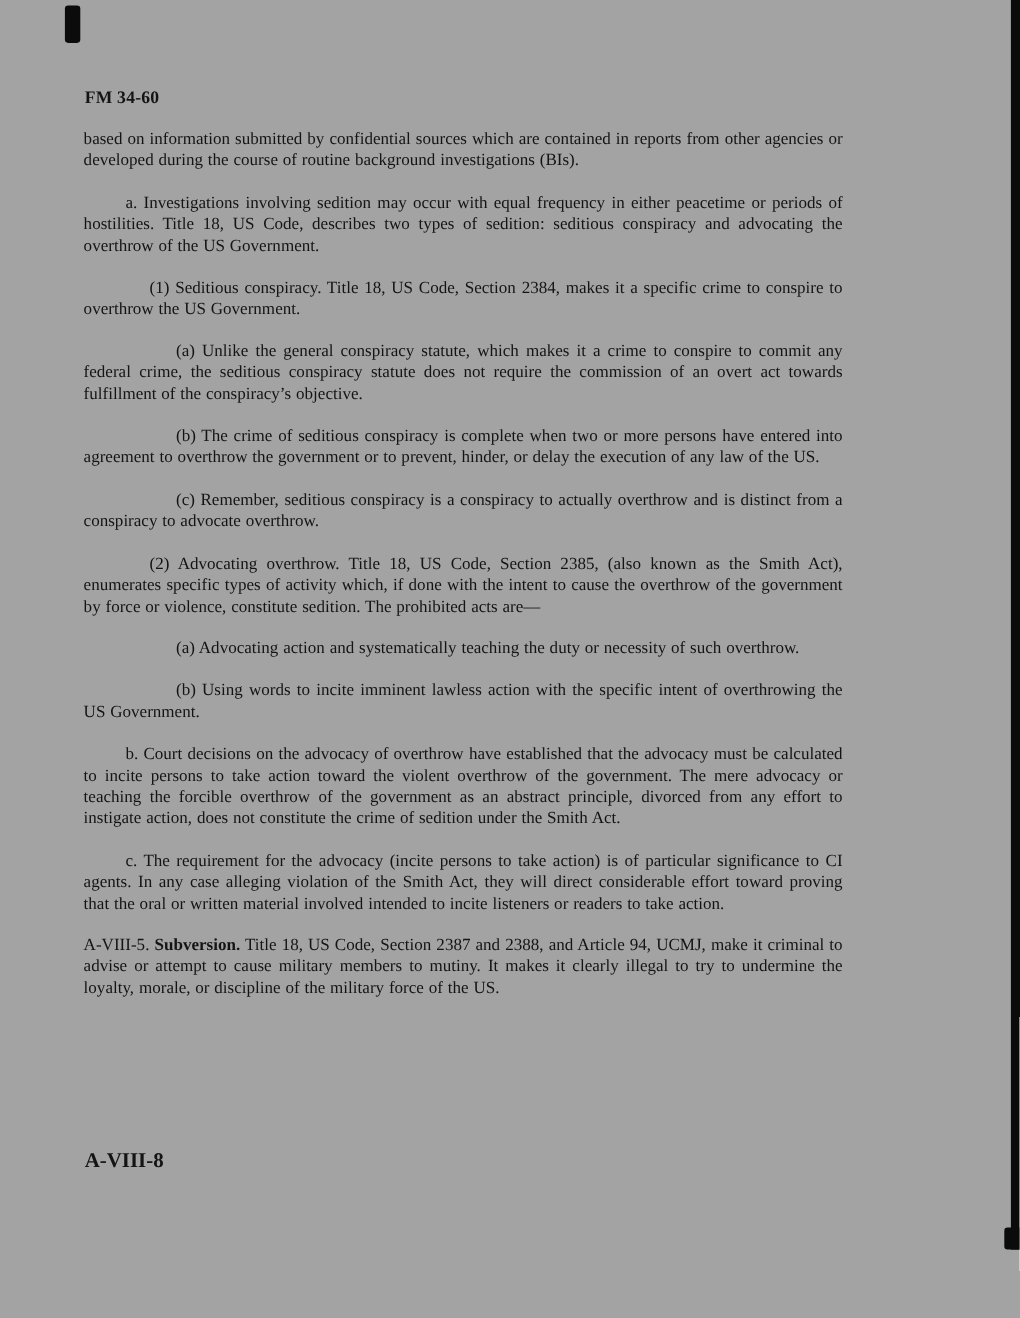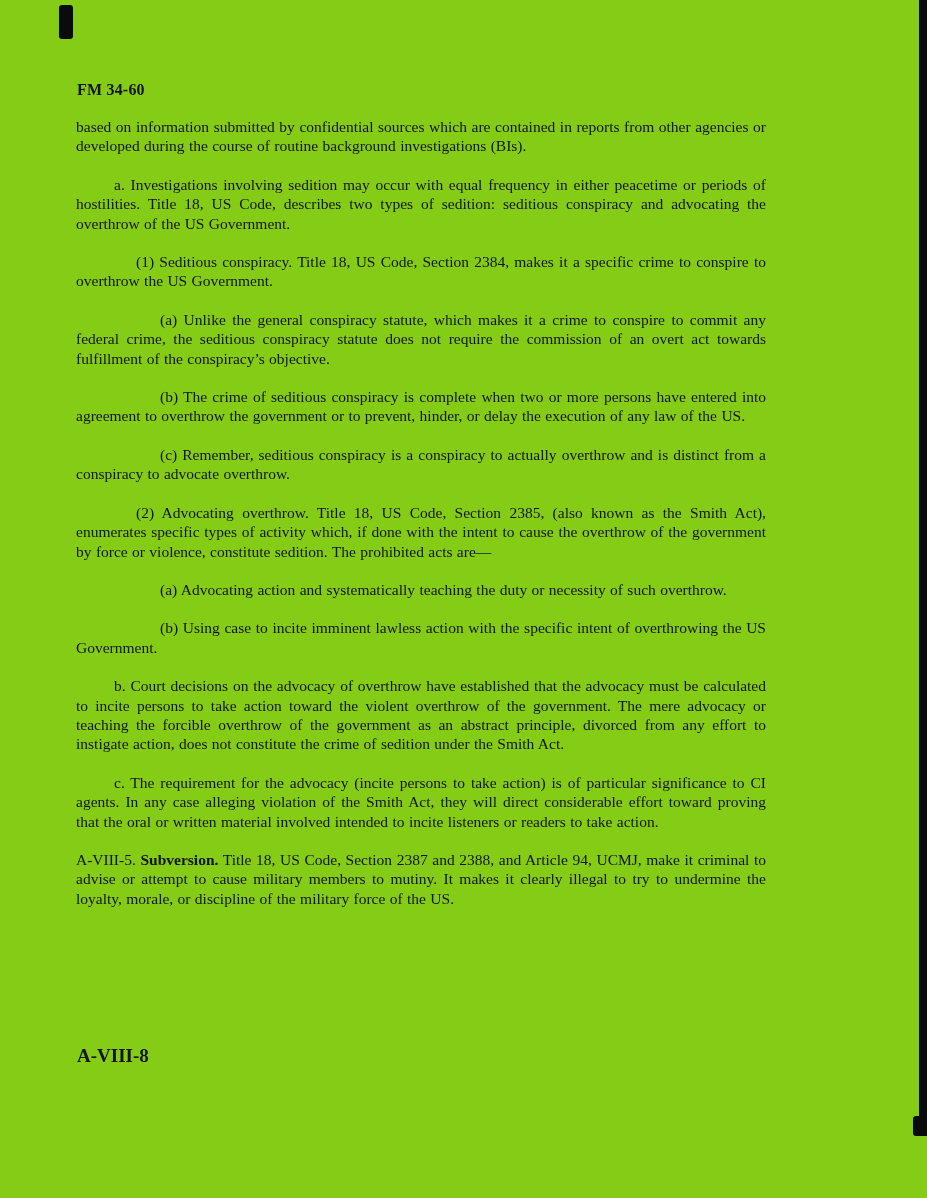--- a/index.html
+++ b/index.html
@@ -4,21 +4,21 @@
 <style>
   html, body {
     margin: 0;
     padding: 0;
     background: #ffffff;
   }
   .page {
     position: relative;
     width: 927px;
     height: 1198px;
-    background: #84cc16;
+    background: #a3a3a3;
     overflow: hidden;
     font-family: "Liberation Serif", "DejaVu Serif", serif;
     color: #141414;
   }
   
   .artifact { position: absolute; background: #0b0b0b; }
   .artifact-topleft { left: 59px; top: 5px; width: 14px; height: 34px; border-radius: 3px; }
   .artifact-right { right: 0; top: 0; width: 8px; height: 1136px; }
   .artifact-right-bump { right: 0; top: 1116px; width: 14px; height: 20px; border-radius: 3px 0 0 3px; }
 
@@ -70,21 +70,21 @@
 
   <main class="doc-body">
     <p class="indent-0">based on information submitted by confidential sources which are contained in reports from other agencies or developed during the course of routine background investigations (BIs).</p>
     <p class="indent-a">a. Investigations involving sedition may occur with equal frequency in either peacetime or periods of hostilities. Title 18, US Code, describes two types of sedition: seditious conspiracy and advocating the overthrow of the US Government.</p>
     <p class="indent-1">(1) Seditious conspiracy. Title 18, US Code, Section 2384, makes it a specific crime to conspire to overthrow the US Government.</p>
     <p class="indent-2">(a) Unlike the general conspiracy statute, which makes it a crime to conspire to commit any federal crime, the seditious conspiracy statute does not require the commission of an overt act towards fulfillment of the conspiracy’s objective.</p>
     <p class="indent-2">(b) The crime of seditious conspiracy is complete when two or more persons have entered into agreement to overthrow the government or to prevent, hinder, or delay the execution of any law of the US.</p>
     <p class="indent-2">(c) Remember, seditious conspiracy is a conspiracy to actually overthrow and is distinct from a conspiracy to advocate overthrow.</p>
     <p class="indent-1">(2) Advocating overthrow. Title 18, US Code, Section 2385, (also known as the Smith Act), enumerates specific types of activity which, if done with the intent to cause the overthrow of the government by force or violence, constitute sedition. The prohibited acts are—</p>
     <p class="indent-2">(a) Advocating action and systematically teaching the duty or necessity of such overthrow.</p>
-    <p class="indent-2">(b) Using case to incite imminent lawless action with the specific intent of overthrowing the US Government.</p>
+    <p class="indent-2">(b) Using words to incite imminent lawless action with the specific intent of overthrowing the US Government.</p>
     <p class="indent-a">b. Court decisions on the advocacy of overthrow have established that the advocacy must be calculated to incite persons to take action toward the violent overthrow of the government. The mere advocacy or teaching the forcible overthrow of the government as an abstract principle, divorced from any effort to instigate action, does not constitute the crime of sedition under the Smith Act.</p>
     <p class="indent-a">c. The requirement for the advocacy (incite persons to take action) is of particular significance to CI agents. In any case alleging violation of the Smith Act, they will direct considerable effort toward proving that the oral or written material involved intended to incite listeners or readers to take action.</p>
     <p class="indent-0"><span>A-VIII-5. </span><strong>Subversion.</strong><span> Title 18, US Code, Section 2387 and 2388, and Article 94, UCMJ, make it criminal to advise or attempt to cause military members to mutiny. It makes it clearly illegal to try to undermine the loyalty, morale, or discipline of the military force of the US.</span></p>
   </main>
 
   <footer class="doc-footer">
     <span>A-VIII-8</span>
   </footer>
 
 </div>

